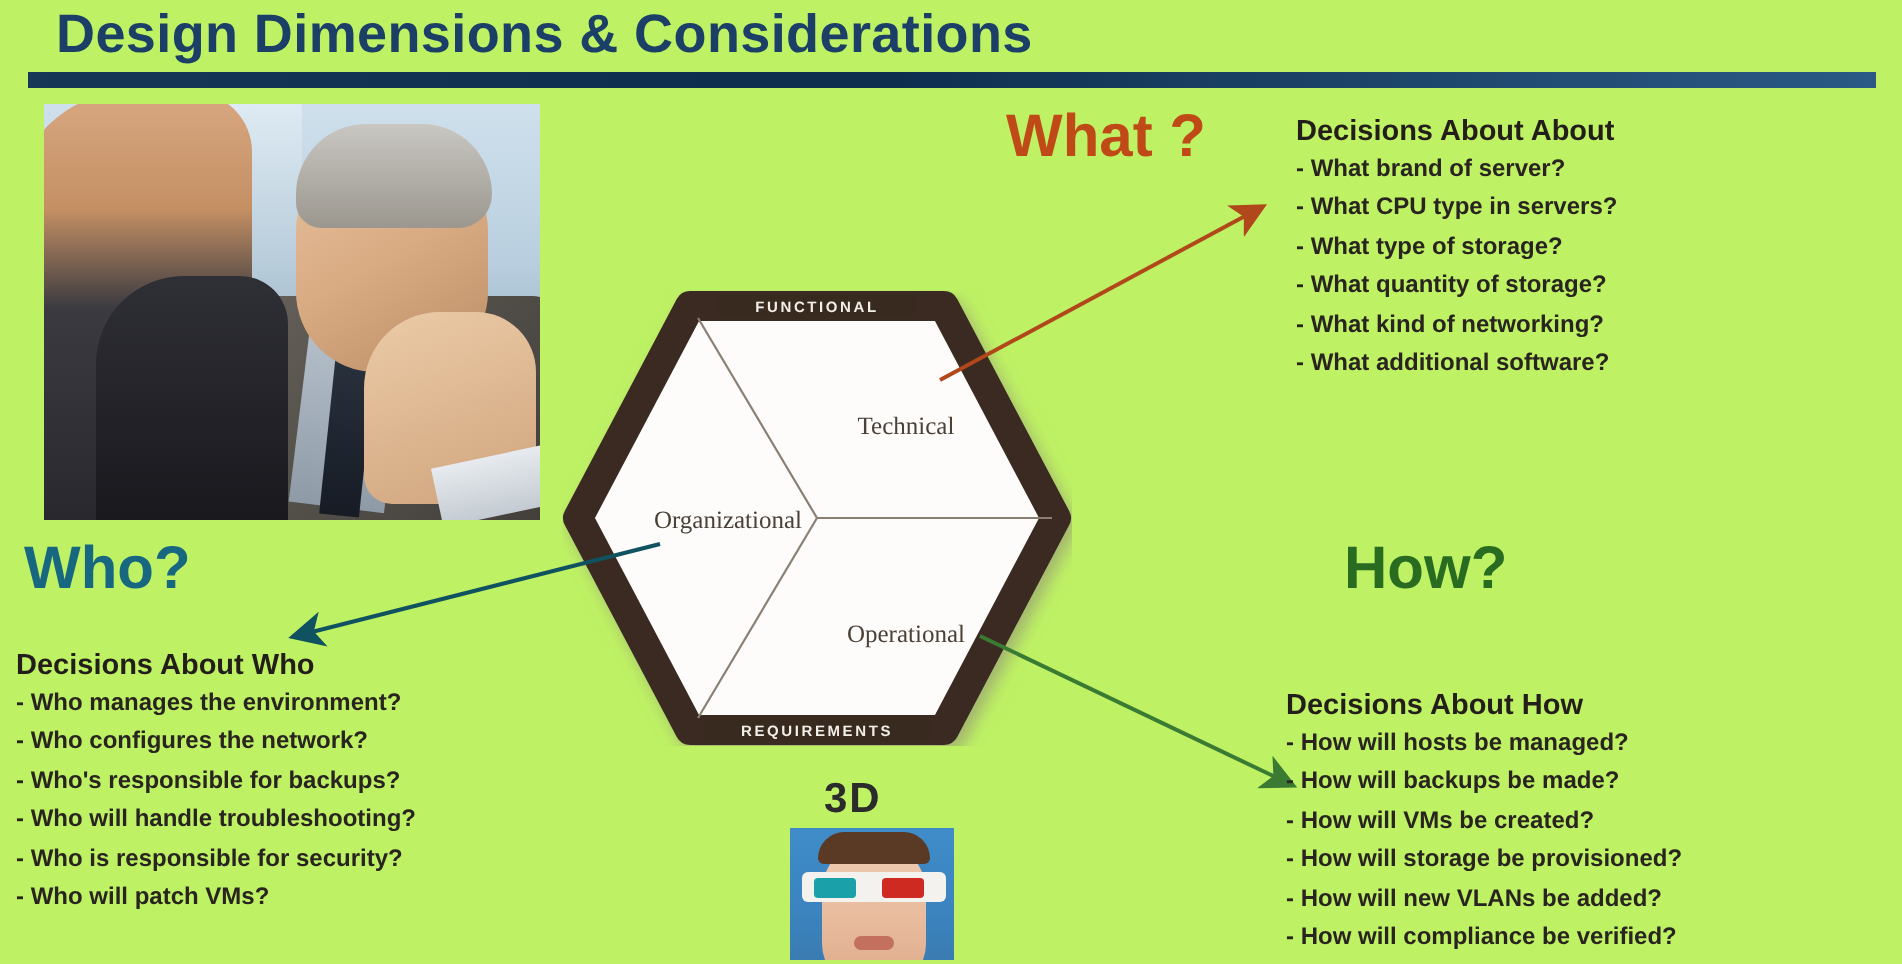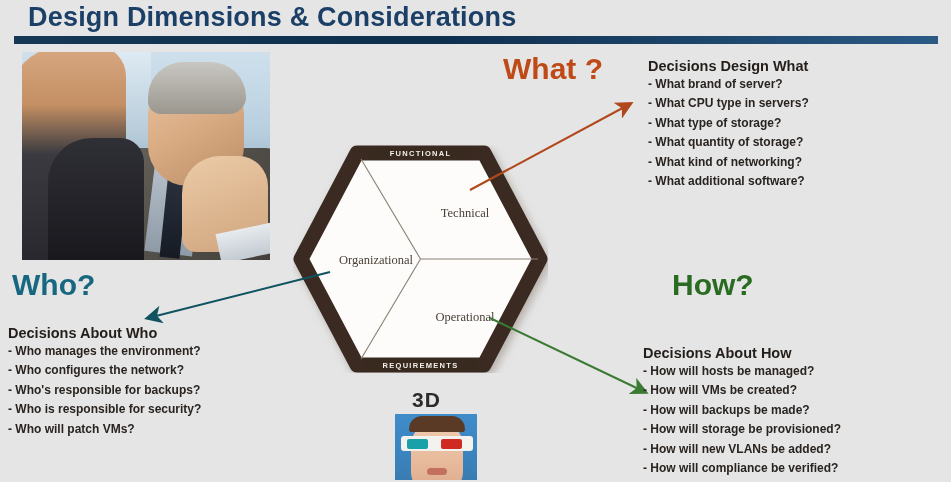--- a/index.html
+++ b/index.html
@@ -8,21 +8,21 @@
     padding: 0;
     background: #ffffff;
   }
   body {
     font-family: "Liberation Sans", sans-serif;
   }
   #slide {
     position: relative;
     width: 951px;
     height: 482px;
-    background: #e5e5e5;
+    background: #bef264;
     overflow: hidden;
   }
 
   
   .title {
     position: absolute;
     left: 28px;
     top: 2px;
     font-size: 27px;
     font-weight: bold;
@@ -121,21 +121,21 @@
     position: absolute;
     left: 196px; top: 176px;
     width: 58px; height: 30px;
     background: linear-gradient(to bottom, #e7ebef, #c3cad1);
     transform: rotate(-12deg);
   }
 
   
   .hex-wrap {
     position: absolute;
-    left: 293px;
+    left: 281px;
     top: 145px;
     width: 255px;
     height: 167px;
   }
   .hex-wrap svg { display:block; }
 
   .hex-band-label {
     font-family: "Liberation Sans", sans-serif;
     font-size: 7.5px;
     font-weight: bold;
@@ -342,47 +342,48 @@
       <marker id="ah-how" markerWidth="9" markerHeight="9" refX="7" refY="4.5" orient="auto" markerUnits="strokeWidth">
         <path d="M0,0 L9,4.5 L0,9 L2.4,4.5 z" fill="#3a7a32"></path>
       </marker>
     </defs>
     <line x1="470" y1="190" x2="630" y2="104" stroke="#b1481b" stroke-width="2" marker-end="url(#ah-what)"></line>
     <line x1="330" y1="272" x2="148" y2="318" stroke="#10525f" stroke-width="2" marker-end="url(#ah-who)"></line>
     <line x1="490" y1="318" x2="645" y2="392" stroke="#3a7a32" stroke-width="2" marker-end="url(#ah-how)"></line>
   </svg>
 
   <div class="block block-what">
-    <h3>Decisions Design What</h3>
+    <h3>Decisions About About</h3>
     <ul>
       <li>- What brand of server?</li>
       <li>- What CPU type in servers?</li>
       <li>- What type of storage?</li>
       <li>- What quantity of storage?</li>
       <li>- What kind of networking?</li>
       <li>- What additional software?</li>
     </ul>
   </div>
 
   <div class="block block-who">
     <h3>Decisions About Who</h3>
     <ul>
       <li>- Who manages the environment?</li>
       <li>- Who configures the network?</li>
       <li>- Who's responsible for backups?</li>
+      <li>- Who will handle troubleshooting?</li>
       <li>- Who is responsible for security?</li>
       <li>- Who will patch VMs?</li>
     </ul>
   </div>
 
   <div class="block block-how">
     <h3>Decisions About How</h3>
     <ul>
       <li>- How will hosts be managed?</li>
+      <li>- How will backups be made?</li>
       <li>- How will VMs be created?</li>
-      <li>- How will backups be made?</li>
       <li>- How will storage be provisioned?</li>
       <li>- How will new VLANs be added?</li>
       <li>- How will compliance be verified?</li>
     </ul>
   </div>
 
 </div>
 
 </body></html>

